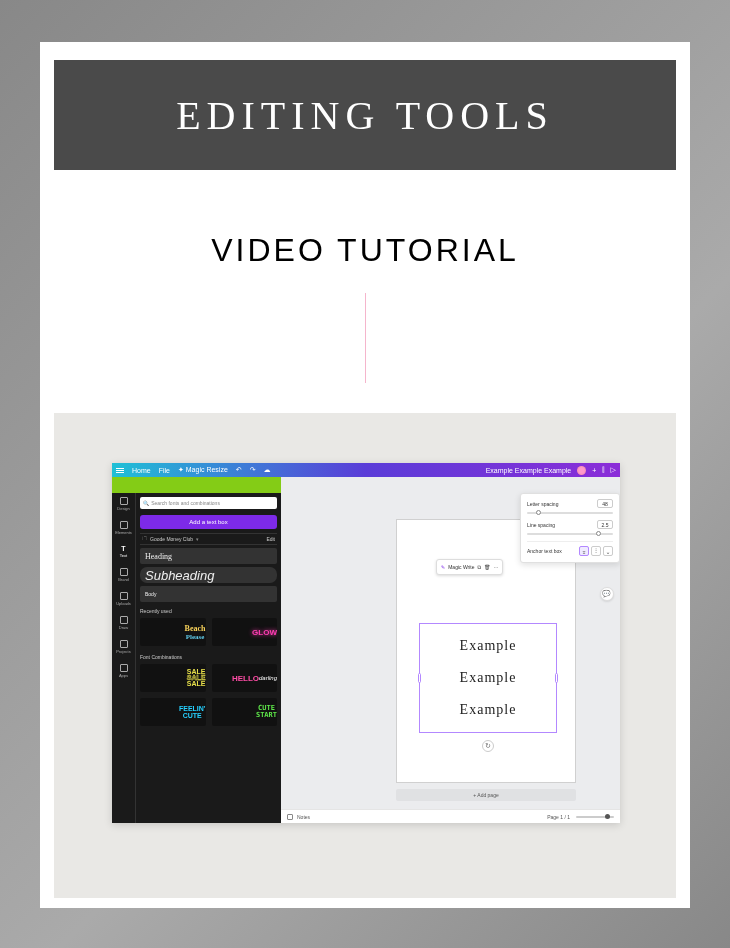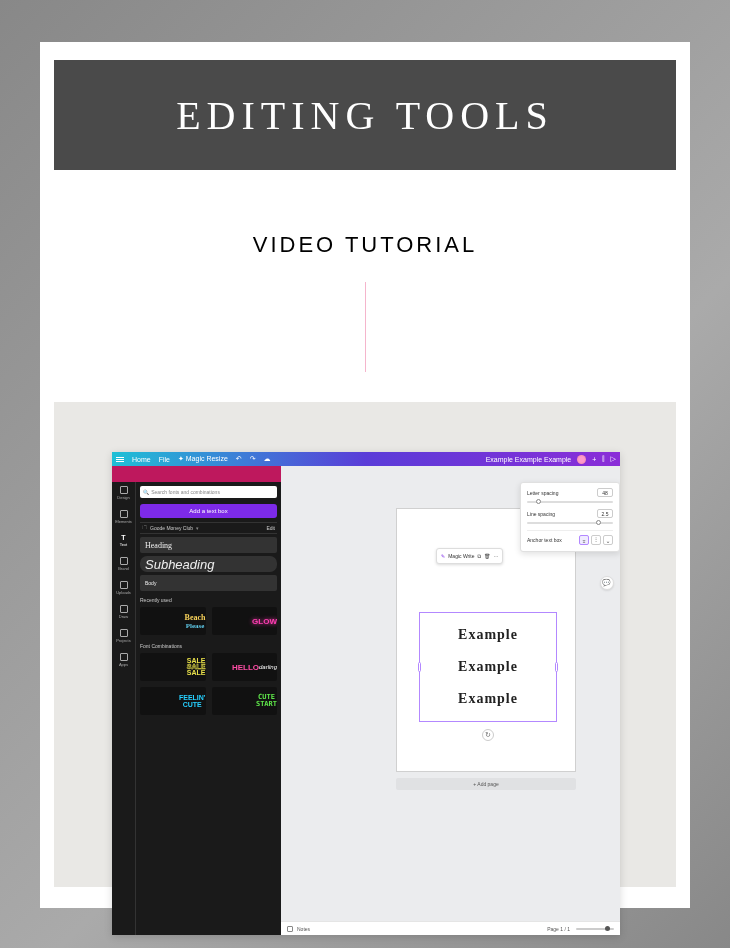--- a/index.html
+++ b/index.html
@@ -38,21 +38,21 @@
     .title-banner h1 {
       color: #fff;
       font-weight: 300;
       font-size: 40px;
       letter-spacing: 6px;
       font-family: 'Georgia', serif;
     }
     .subtitle {
       text-align: center;
       margin-top: 62px;
-      font-size: 22px;
+      font-size: 32px;
       letter-spacing: 3px;
       color: #000;
       font-family: 'Helvetica Neue', sans-serif;
     }
     .vline {
       width: 1px;
       height: 90px;
       background: #f5b5cc;
       margin: 24px auto 0 auto;
     }
@@ -60,22 +60,22 @@
       margin: 30px 14px 0 14px;
       height: 485px;
       background: #e9e8e5;
       position: relative;
     }
     .canva {
       position: absolute;
       top: 50px;
       left: 58px;
       width: 508px;
-      height: 483px;
-      background: #be185d;
+      height: 360px;
+      background: #84cc16;
       box-shadow: 0 2px 8px rgba(0,0,0,0.15);
       font-size: 7px;
       overflow: hidden;
     }
     .topbar {
       height: 14px;
       background: linear-gradient(90deg, #1fc0d6, #5a3cd8, #8b2dd8);
       display: flex;
       align-items: center;
       color: #fff;
@@ -285,21 +285,21 @@
       width: 138px;
       height: 110px;
       border: 1px solid #b388ff;
       display: flex;
       flex-direction: column;
       justify-content: space-around;
       padding: 6px 0;
     }
     .example-text {
       font-family: 'Times New Roman', serif;
-      font-weight: bold;
+      font-weight: normal;
       font-size: 14px;
       color: #222;
       text-align: center;
       letter-spacing: 1px;
     }
     .handle {
       position: absolute;
       background: #fff;
       border: 1px solid #b388ff;
     }

